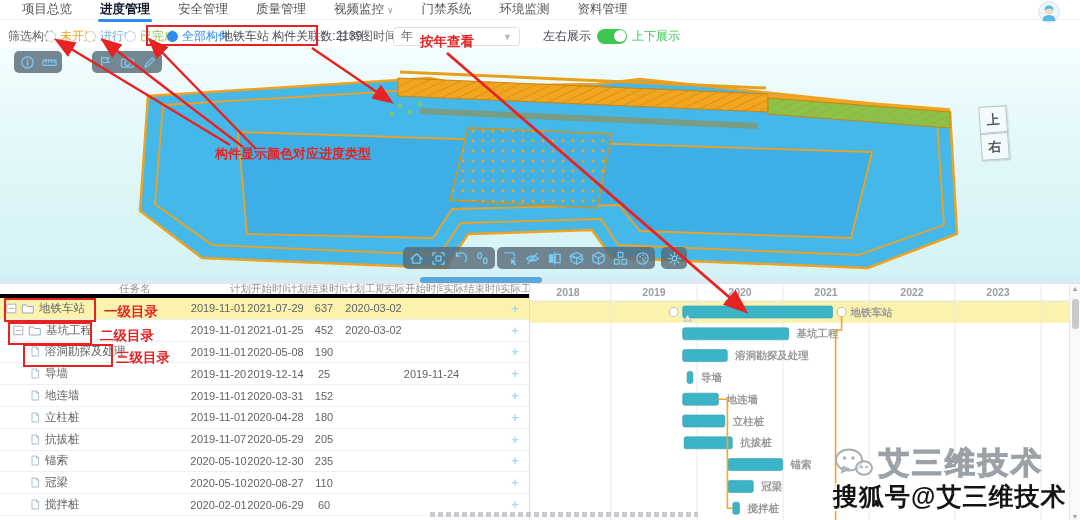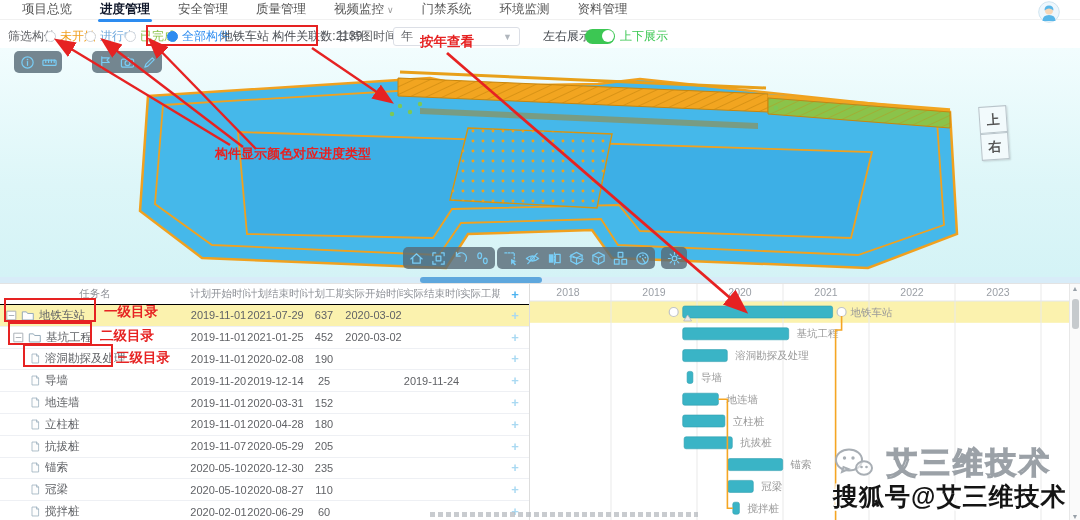--- a/index.html
+++ b/index.html
@@ -35,37 +35,37 @@
   .vc-face { width:28px; height:27px; background:#f2fafc; border:1px solid #b8c4ca; box-shadow:1px 1px 2px rgba(0,0,0,.15); display:flex; align-items:center; justify-content:center; font-size:13px; color:#555; font-weight:bold; cursor:pointer; }
 
   
   .hscroll { position:absolute; left:0; top:277px; width:1080px; height:6px; background:#d8ecf8; }
   .hthumb { position:absolute; left:420px; top:0; width:122px; height:6px; background:#5ea7dd; border-radius:3px; }
 
   
   .bottom { position:absolute; left:0; top:283px; width:1080px; height:237px; background:#fff; border-top:1px solid #e3e3e3; }
   .ttable { position:absolute; left:0; top:0; width:530px; height:237px; border-right:1px solid #ddd; overflow:hidden; }
   .trow { display:grid; grid-template-columns:190px 57px 57px 40px 59px 57px 40px 30px; height:21.8px; align-items:center; border-bottom:1px solid #eef0f4; font-size:11px; color:#606266; background:#fff; cursor:pointer; }
-  .trow.head { height:21px; font-size:10.5px; color:#909399; border-bottom:1px solid #000000; cursor:default; }
+  .trow.head { height:14px; font-size:10.5px; color:#909399; border-bottom:4px solid #000000; cursor:default;padding-left:40px; }
   .trow.sel { background:#fbf2ae; }
   .tc { text-align:center; overflow:hidden; white-space:nowrap; }
   .tc.name { text-align:left; display:flex; align-items:center; gap:4px; font-size:11.5px; }
   .tc.plus { color:#a9d9f2; font-weight:bold; font-size:13px; }
   .head .tc.plus { color:#4db3f0; }
   .tree-ico { flex:none; display:inline-flex; }
   .tree-ico svg { stroke-linecap:round; stroke-linejoin:round; fill:none; }
 
-  .gpanel { position:absolute; left:530px; top:0; width:550px; height:237px; overflow:hidden; }
+  .gpanel { position:absolute; left:530px; top:0; width:550px; height:237px; overflow:hidden;font-weight:bold; }
   .vscroll { position:absolute; left:539px; top:0; width:11px; height:237px; background:#fafafa; border-left:1px solid #e8e8e8; }
   .vthumb { position:absolute; left:1.5px; top:15px; width:7px; height:30px; background:#c6cacd; border-radius:3px; }
   .varrow { position:absolute; left:0; width:10px; text-align:center; font-size:7px; color:#98a0a8; }
 
   
   .wm { position:absolute; left:833px; top:443px; z-index:40; pointer-events:none; }
-  .wm-l1 { display:flex; align-items:center; gap:14px; }
+  .wm-l1 { display:flex; align-items:center; gap:6px; }
   .wm-brand { font-size:30px; font-weight:bold; letter-spacing:3px; color:rgba(255,255,255,.5); -webkit-text-stroke:1.3px rgba(150,156,162,.95); }
   .wm-by { margin-top:-4px; font-size:25px; font-weight:bold; letter-spacing:1px; color:#141414; text-shadow:-1.5px -1.5px 0 #fff,1.5px -1.5px 0 #fff,-1.5px 1.5px 0 #fff,1.5px 1.5px 0 #fff; }
 
   .caption-strip { position:absolute; left:430px; top:512px; width:268px; height:5px; z-index:30; opacity:.75;
     background:repeating-linear-gradient(90deg,#b6babf 0 5px,transparent 5px 8px); }
 
   
   .overlay { position:absolute; left:0; top:0; width:1080px; height:520px; z-index:60; pointer-events:none; }
   .red-note { font-weight:bold; fill:#e62222; }
 </style>
@@ -111,21 +111,21 @@
        <span style="color:#2d8cf0">全部构件</span>
         </div>
       </div>
     <div class="fb-el" style="left:221px;color:#4a4e54">地铁车站 构件关联数:2139</div>
     <div class="fb-el" style="left:337px">甘特图时间单位</div>
     <div class="gantt-select">
       <span>年</span>
       <span class="chev">▼</span>
     </div>
     <div class="fb-el" style="left:543px;color:#454a50">左右展示</div>
-    <div class="fb-el" style="left:580px">
+    <div class="fb-el" style="left:592px">
       <span class="switch"></span>
       <span style="color:#3cc753">上下展示</span>
     </div>
   </div>
 
   <div class="viewer">
     <svg width="1080" height="229" viewBox="0 0 1080 229">
       <defs>
         <pattern id="dots" width="10" height="10" patternUnits="userSpaceOnUse">
           <circle cx="3" cy="3" r="1.4" fill="#f0a11f"></circle>
@@ -350,21 +350,21 @@
       <div class="tc name" style="padding-left:30px">
             <span class="tree-ico">
               <svg width="11" height="13" viewBox="0 0 16 16" stroke="#9fb3c0" stroke-width="1.2">
                 <path d="M3.5 1.5h6l3 3V14.5h-9z" fill="#fdfdfd"></path>
                 <path d="M9.5 1.5v3h3" fill="none"></path>
               </svg>
             </span>
             <span>溶洞勘探及处理</span>
           </div>
       <div class="tc">2019-11-01</div>
-      <div class="tc">2020-02-08</div>
+      <div class="tc">2020-05-08</div>
       <div class="tc">190</div>
       <div class="tc"></div>
       <div class="tc"></div>
       <div class="tc"></div>
       <div class="tc plus">+</div>
         </div>
         <div class="trow">
       <div class="tc name" style="padding-left:30px">
             <span class="tree-ico">
               <svg width="11" height="13" viewBox="0 0 16 16" stroke="#9fb3c0" stroke-width="1.2">

